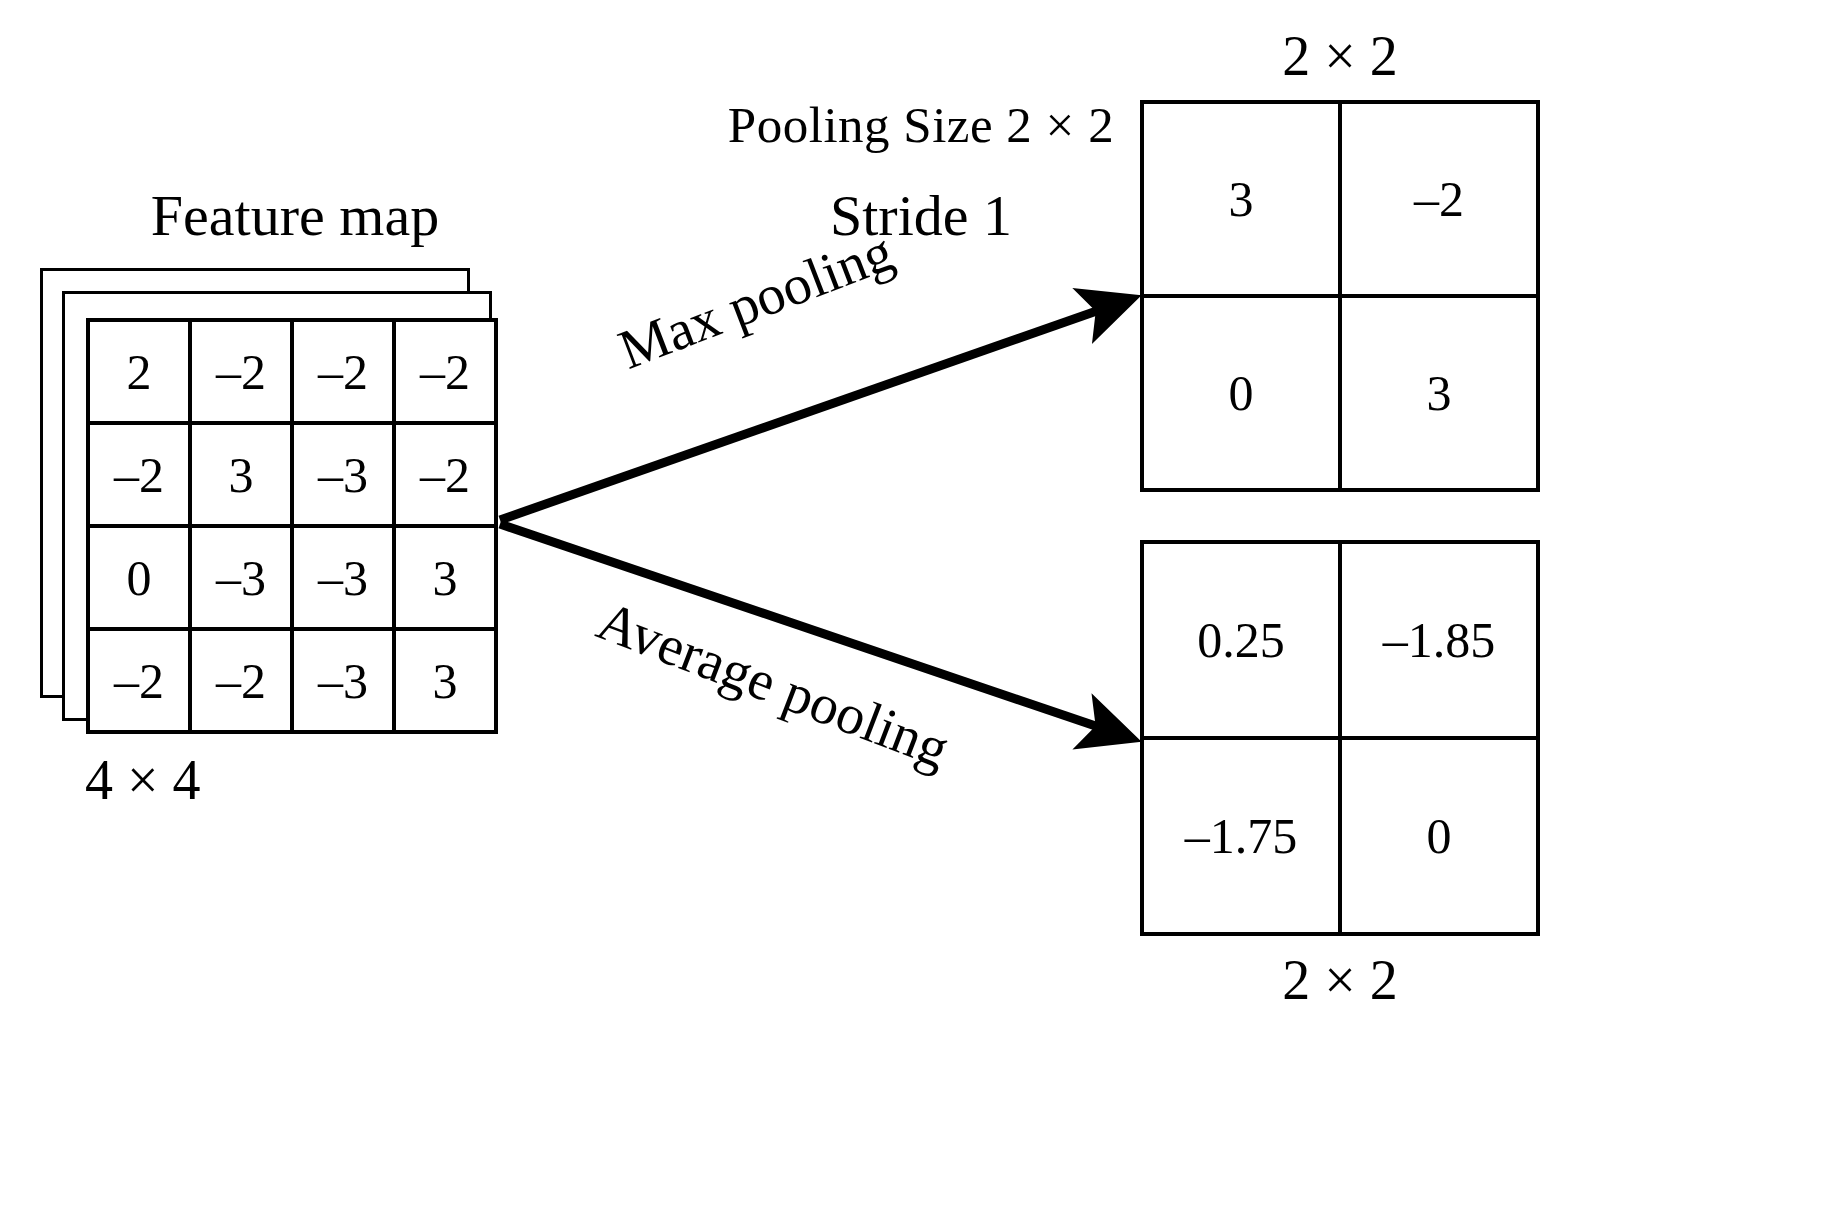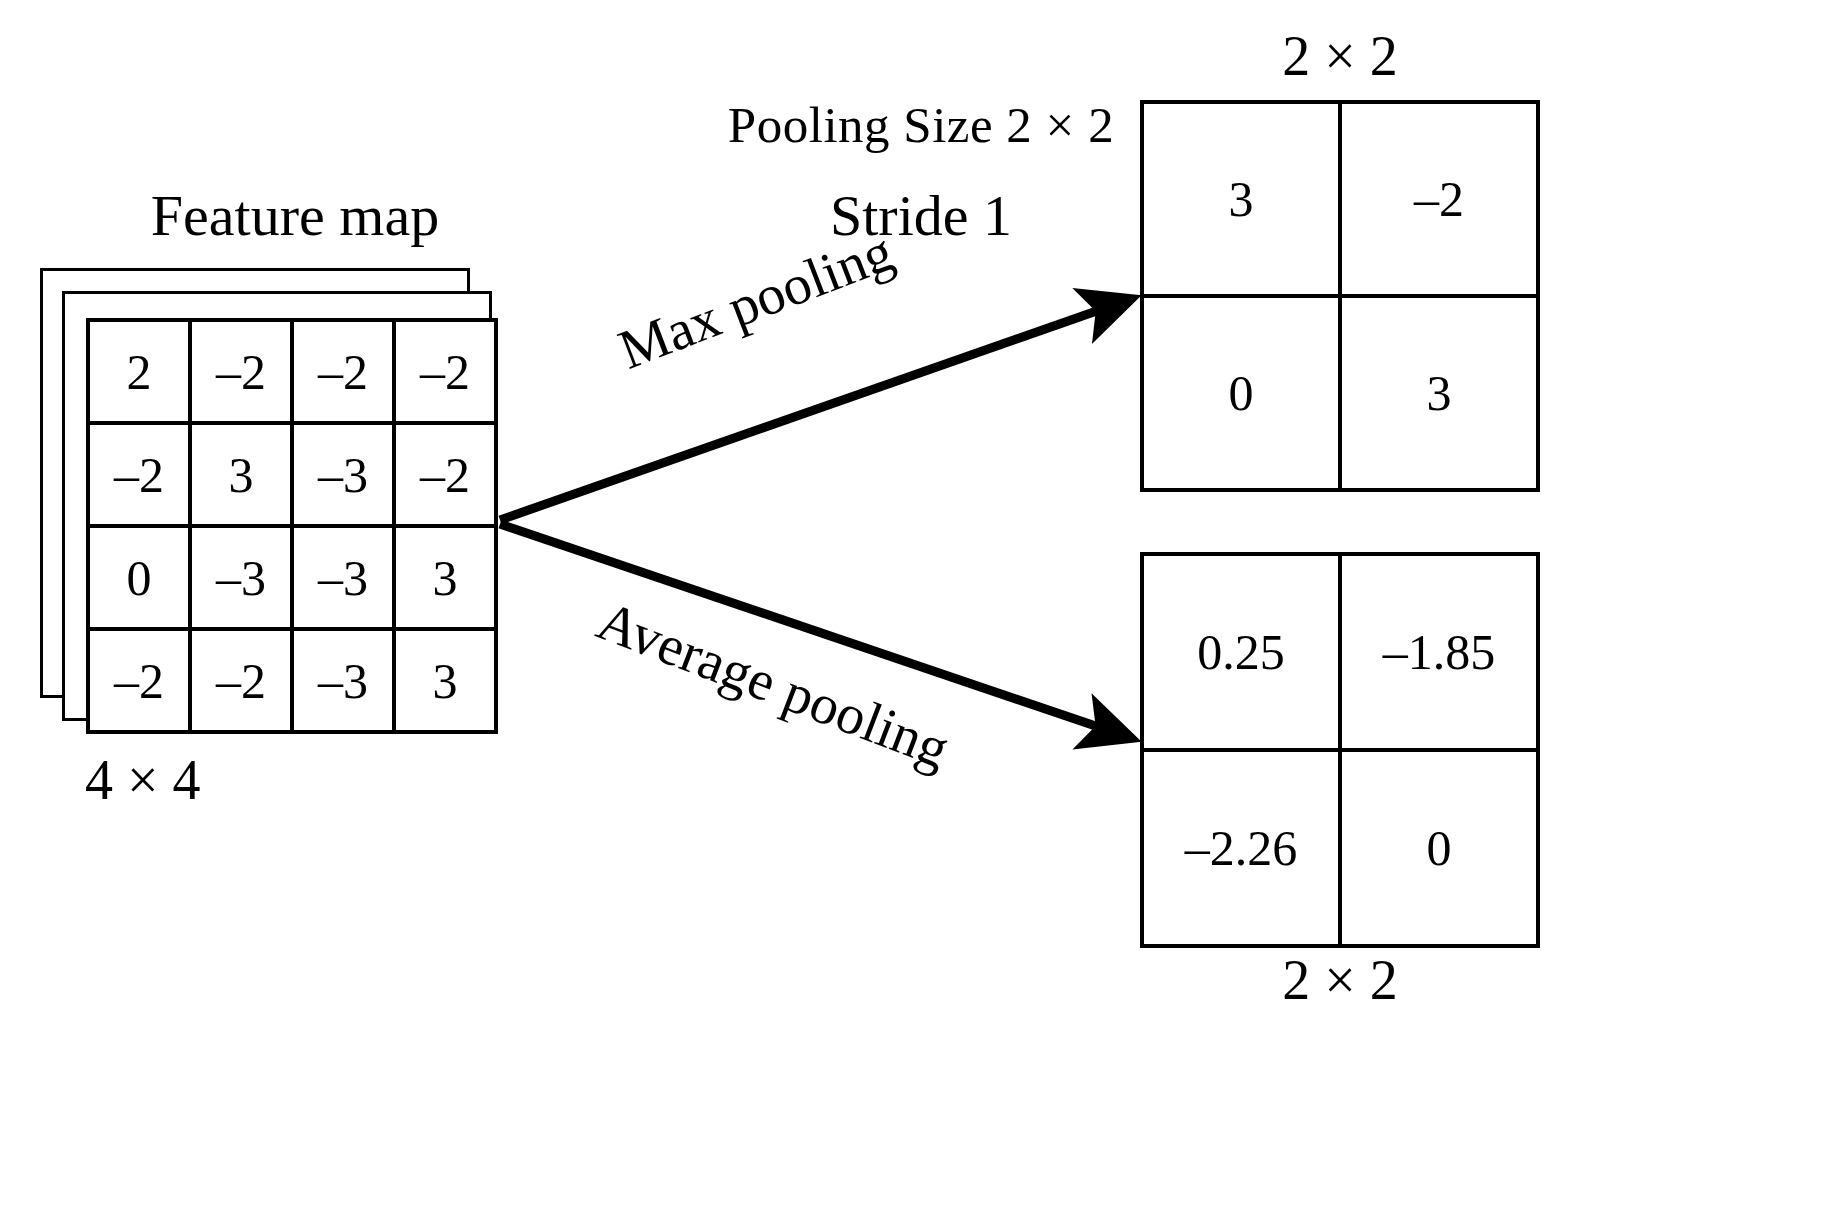--- a/index.html
+++ b/index.html
@@ -111,21 +111,21 @@
     border-right: 4px solid #000;
     border-bottom: 4px solid #000;
     display: flex;
     align-items: center;
     justify-content: center;
     font-size: 50px;
     line-height: 1;
   }
 
   #max-matrix { left: 1140px; top: 100px; width: 400px; height: 392px; }
-  #avg-matrix { left: 1140px; top: 540px; width: 400px; height: 396px; margin-top: 12px; }
+  #avg-matrix { left: 1140px; top: 540px; width: 400px; height: 396px; }
 
   #max-matrix-label {
     left: 1140px; top: 24px;
     width: 400px; text-align: center;
     font-size: 56px;
   }
   #avg-matrix-label {
     left: 1140px; top: 948px;
     width: 400px; text-align: center;
     font-size: 56px;
@@ -218,19 +218,19 @@
   <div class="out-matrix" id="max-matrix">
     <div class="out-cell">3</div>
     <div class="out-cell">–2</div>
     <div class="out-cell">0</div>
     <div class="out-cell">3</div>
   </div>
 
   <div class="out-matrix" id="avg-matrix">
     <div class="out-cell">0.25</div>
     <div class="out-cell">–1.85</div>
-    <div class="out-cell">–2.26</div>
+    <div class="out-cell">–1.75</div>
     <div class="out-cell">0</div>
   </div>
 
   <div class="txt" id="avg-matrix-label">2 × 2</div>
 
 </div>
 
 </body></html>

